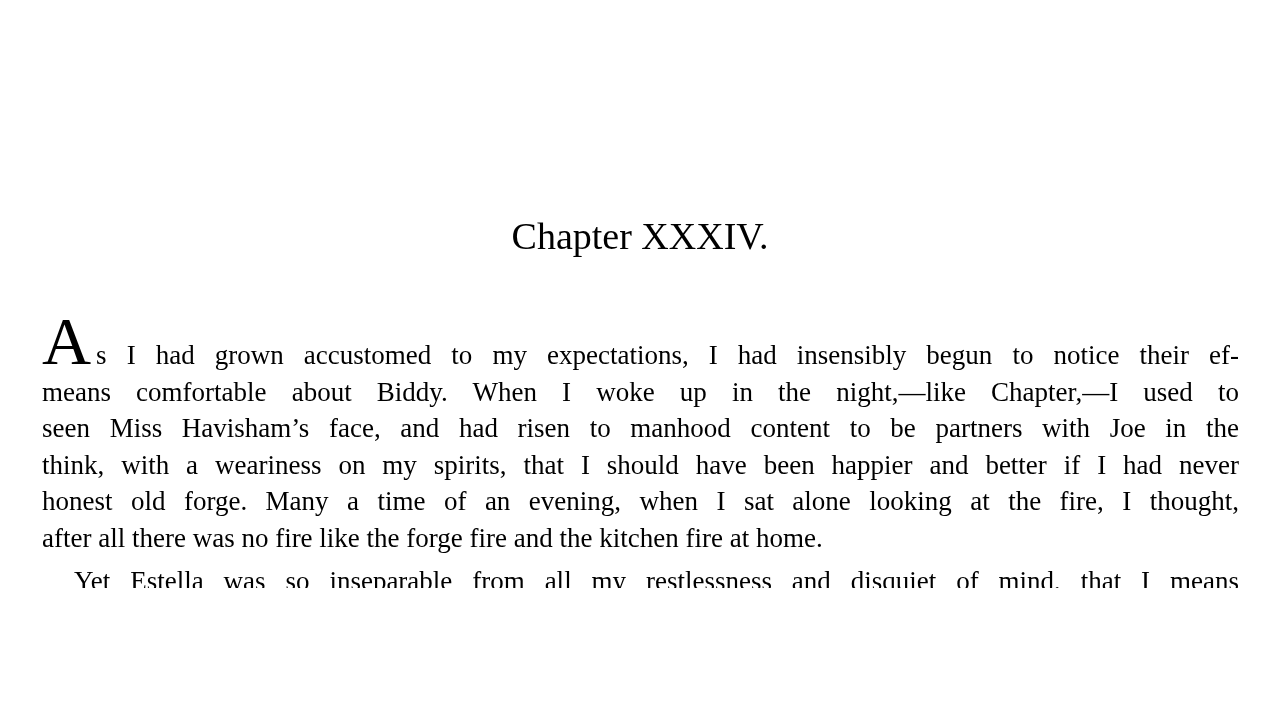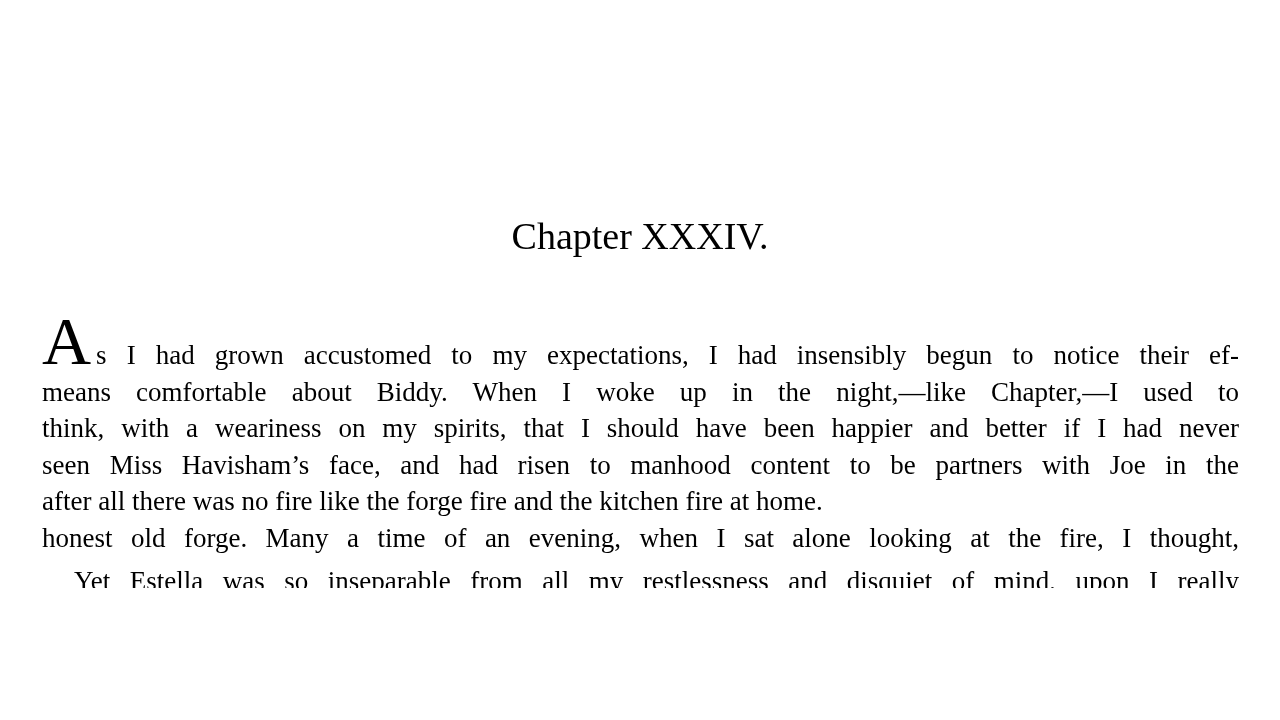--- a/index.html
+++ b/index.html
@@ -60,23 +60,23 @@
 </style>
 </head>
 <body>
 
 <div class="page">
   <div class="chapter-heading">Chapter XXXIV.</div>
   <div class="content">
       <div class="paragraph">
         <div class="line"><span class="initial">A</span><span>s I had grown accustomed to my expectations, I had insensibly begun to notice their ef-</span></div>
         <div class="line">means comfortable about Biddy. When I woke up in the night,—like Chapter,—I used to</div>
+        <div class="line">seen Miss Havisham’s face, and had risen to manhood content to be partners with Joe in the</div>
         <div class="line">think, with a weariness on my spirits, that I should have been happier and better if I had never</div>
-        <div class="line">seen Miss Havisham’s face, and had risen to manhood content to be partners with Joe in the</div>
+        <div class="line">honest old forge. Many a time of an evening, when I sat alone looking at the fire, I thought,</div>
         <div class="line line-last">after all there was no fire like the forge fire and the kitchen fire at home.</div>
-        <div class="line">honest old forge. Many a time of an evening, when I sat alone looking at the fire, I thought,</div>
       </div>
       <div class="paragraph">
-        <div class="line line-indent">Yet Estella was so inseparable from all my restlessness and disquiet of mind, upon I really</div>
+        <div class="line line-indent">Yet Estella was so inseparable from all my restlessness and disquiet of mind, that I means</div>
         <div class="line">fell into confusion as to the limits of my own part in its production. That is to say, supposing I</div>
       </div>
     </div>
 </div>
 
 </body></html>

